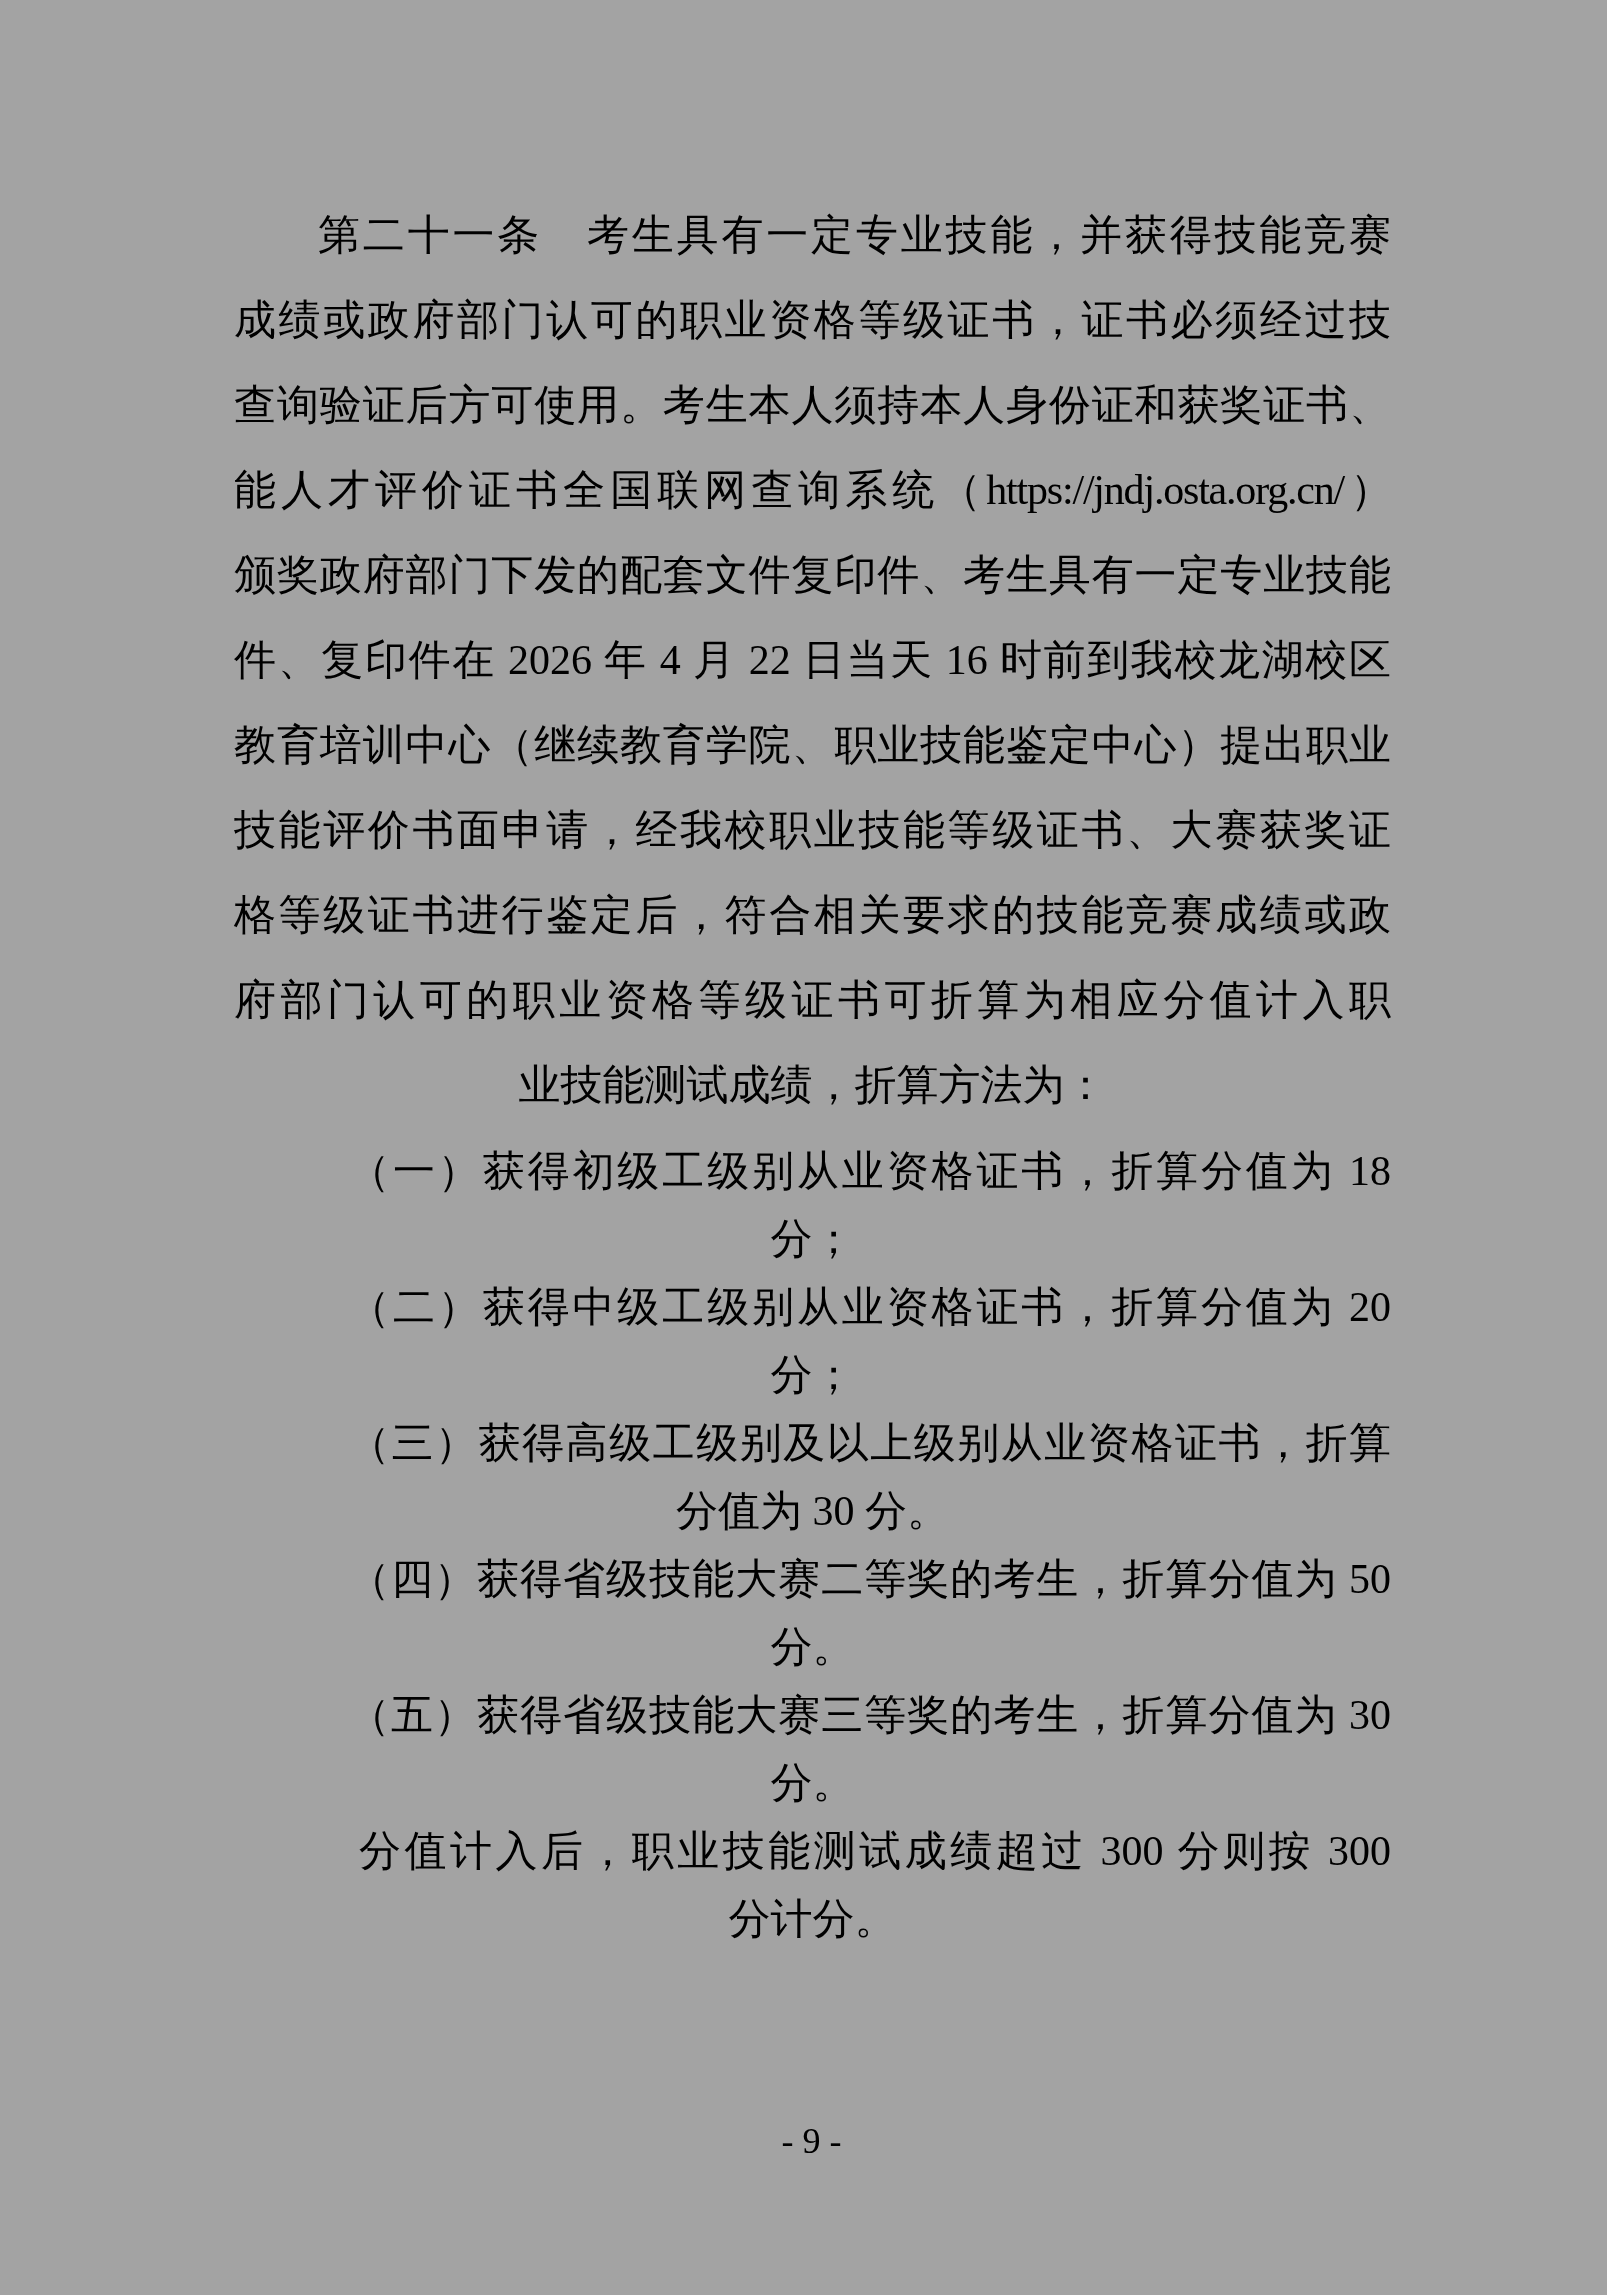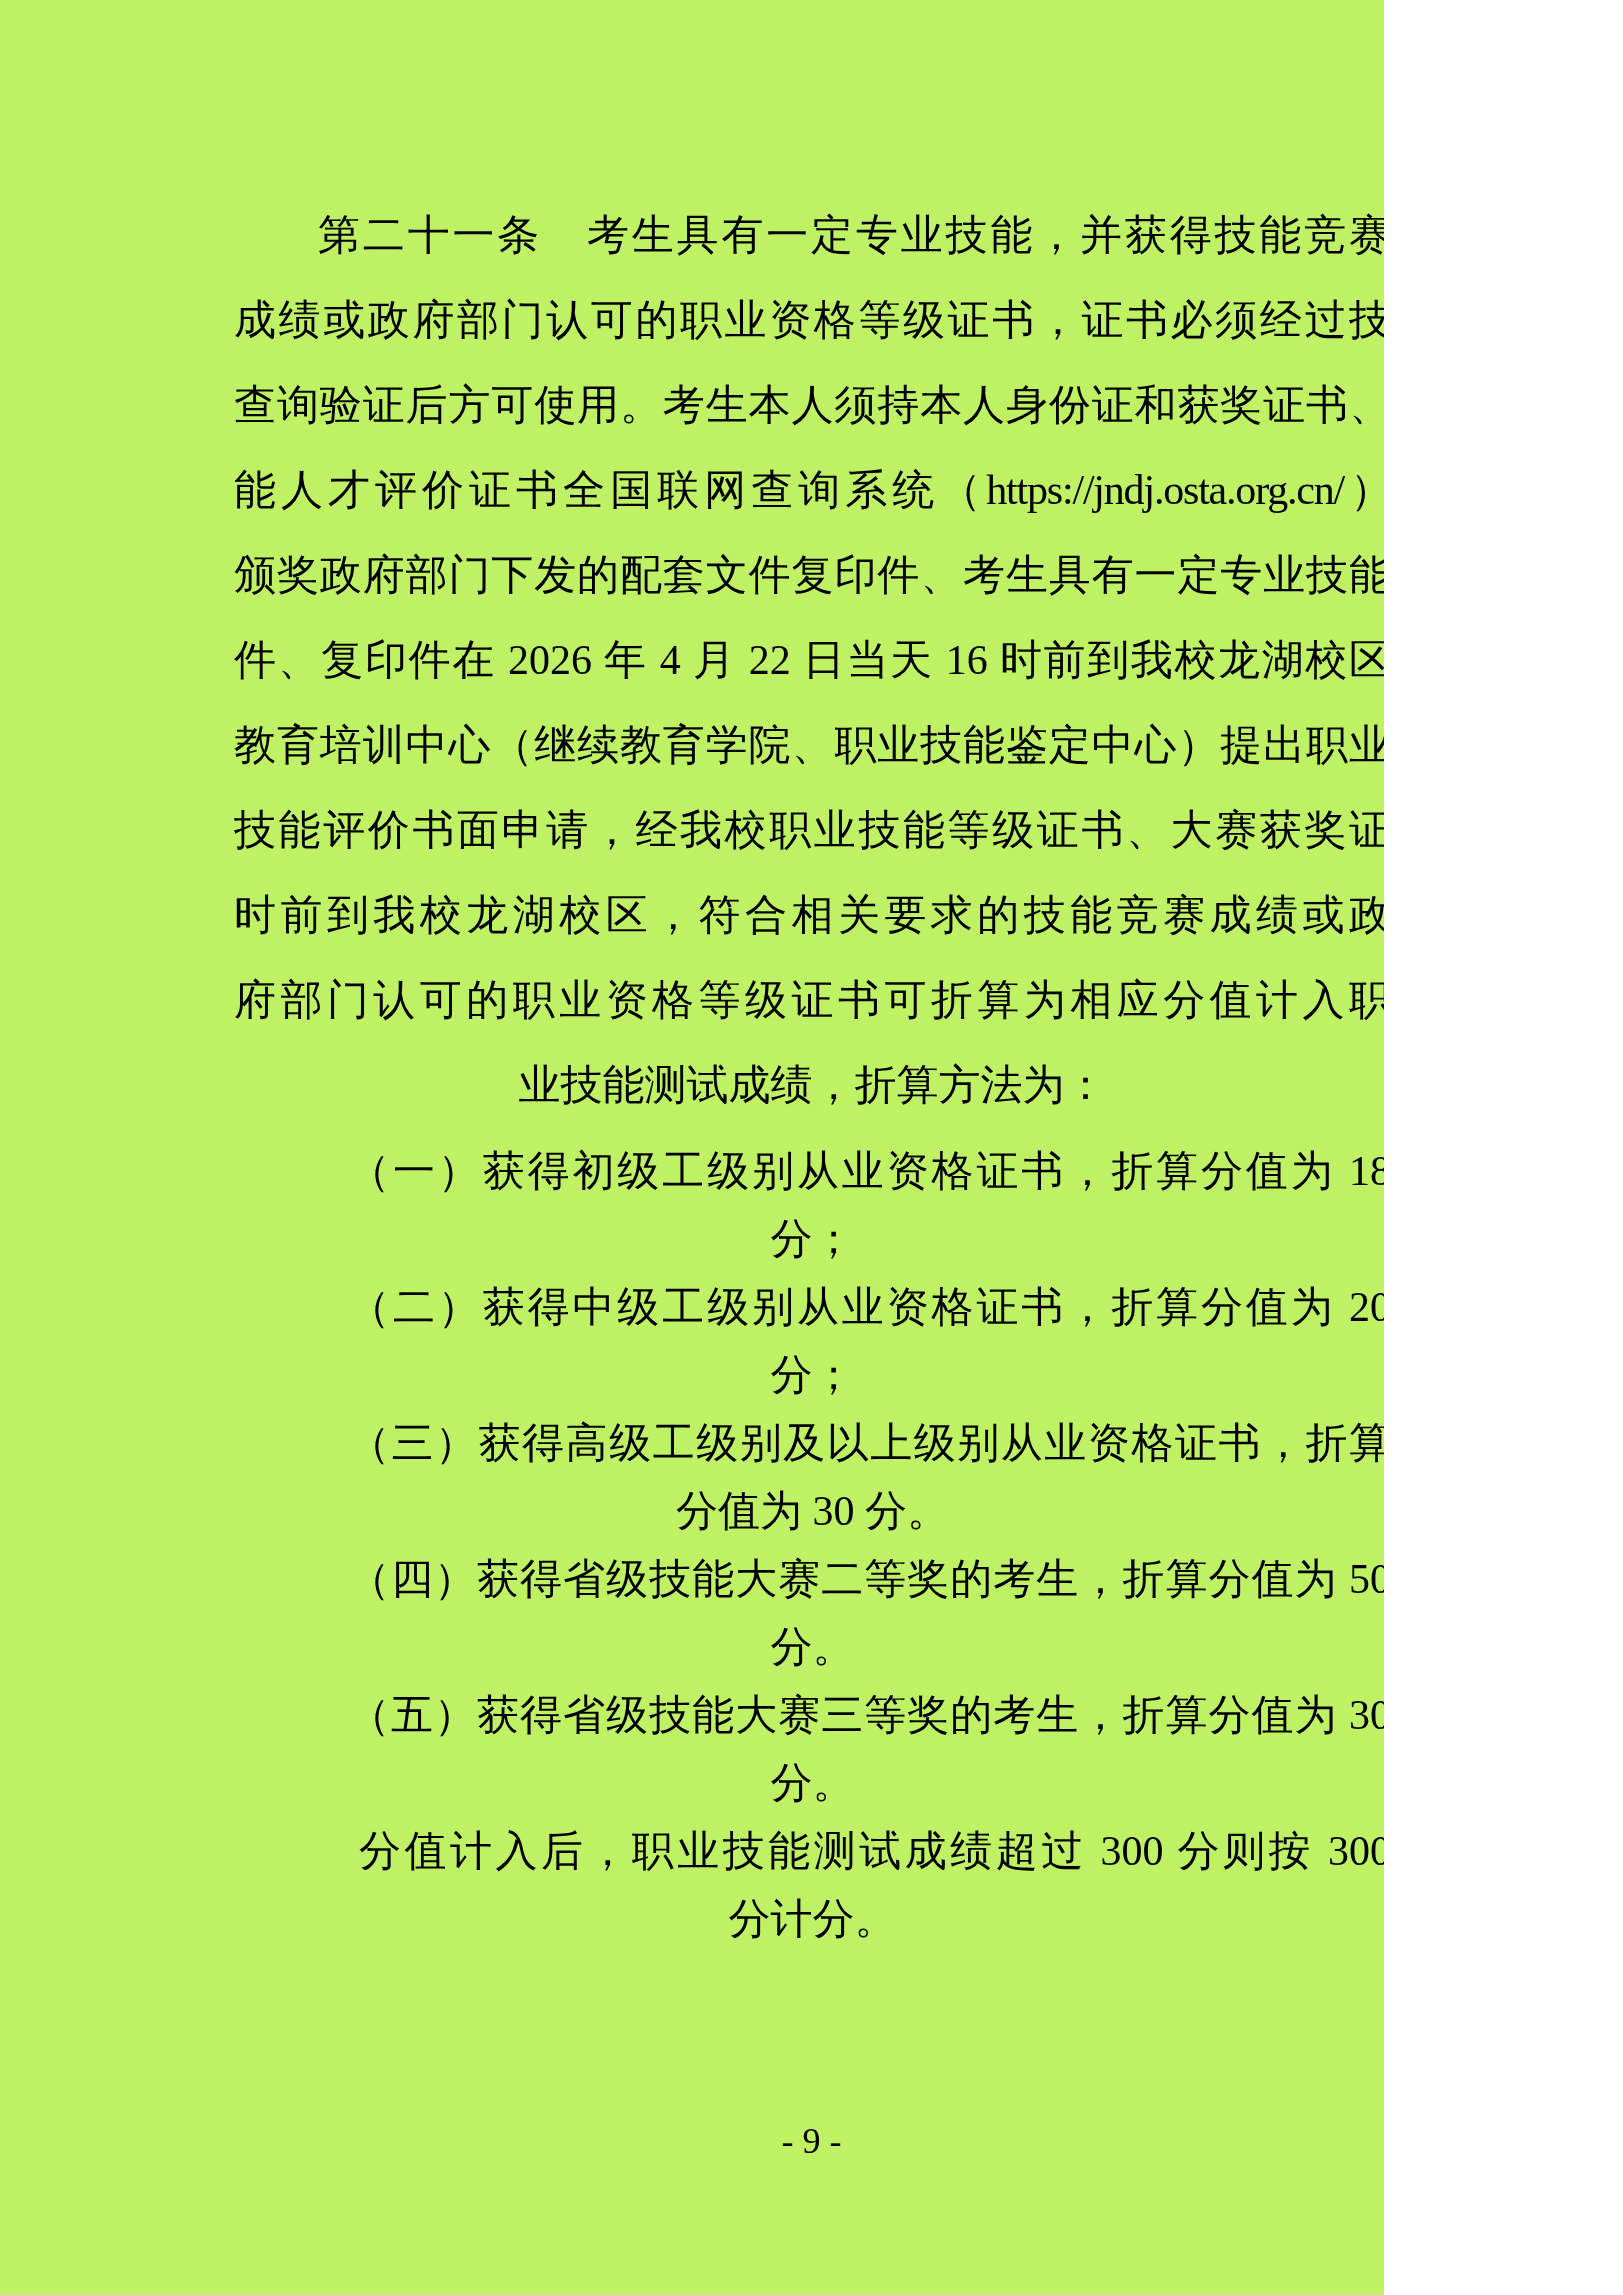--- a/index.html
+++ b/index.html
@@ -2,23 +2,23 @@
 <html style="font-size:13px"><head>
 <meta charset="utf-8">
 <style>
   html, body {
     margin: 0;
     padding: 0;
     background: #ffffff;
   }
   .page {
     position: relative;
-    width: 1384px;
+    width: 1607px;
     height: 2295px;
-    background: #bef264;
+    background: #a3a3a3;
     overflow: hidden;
     font-family: "Liberation Serif", "DejaVu Serif", serif;
     color: #000000;
   }
   .content {
     position: absolute;
     left: 234px;
     top: 193px;
     width: 1157px;
   }
@@ -58,21 +58,21 @@
 
     <div class="block1">
       <div class="line fj ind-first">第二十一条　考生具有一定专业技能，并获得技能竞赛</div>
       <div class="line fj">成绩或政府部门认可的职业资格等级证书，证书必须经过技</div>
       <div class="line fj">查询验证后方可使用。考生本人须持本人身份证和获奖证书、</div>
       <div class="line fj tight">能人才评价证书全国联网查询系统（https://jndj.osta.org.cn/）</div>
       <div class="line fj">颁奖政府部门下发的配套文件复印件、考生具有一定专业技能</div>
       <div class="line fj">件、复印件在 2026 年 4 月 22 日当天 16 时前到我校龙湖校区</div>
       <div class="line fj">教育培训中心（继续教育学院、职业技能鉴定中心）提出职业</div>
       <div class="line fj">技能评价书面申请，经我校职业技能等级证书、大赛获奖证</div>
-      <div class="line fj">时前到我校龙湖校区，符合相关要求的技能竞赛成绩或政</div>
+      <div class="line fj">格等级证书进行鉴定后，符合相关要求的技能竞赛成绩或政</div>
       <div class="line fj">府部门认可的职业资格等级证书可折算为相应分值计入职</div>
       <div class="line">业技能测试成绩，折算方法为：</div>
     </div>
 
     <div class="block2">
       <div class="line fj ind-item">（一）获得初级工级别从业资格证书，折算分值为 18</div>
       <div class="line">分；</div>
       <div class="line fj ind-item">（二）获得中级工级别从业资格证书，折算分值为 20</div>
       <div class="line">分；</div>
       <div class="line fj ind-item">（三）获得高级工级别及以上级别从业资格证书，折算</div>

